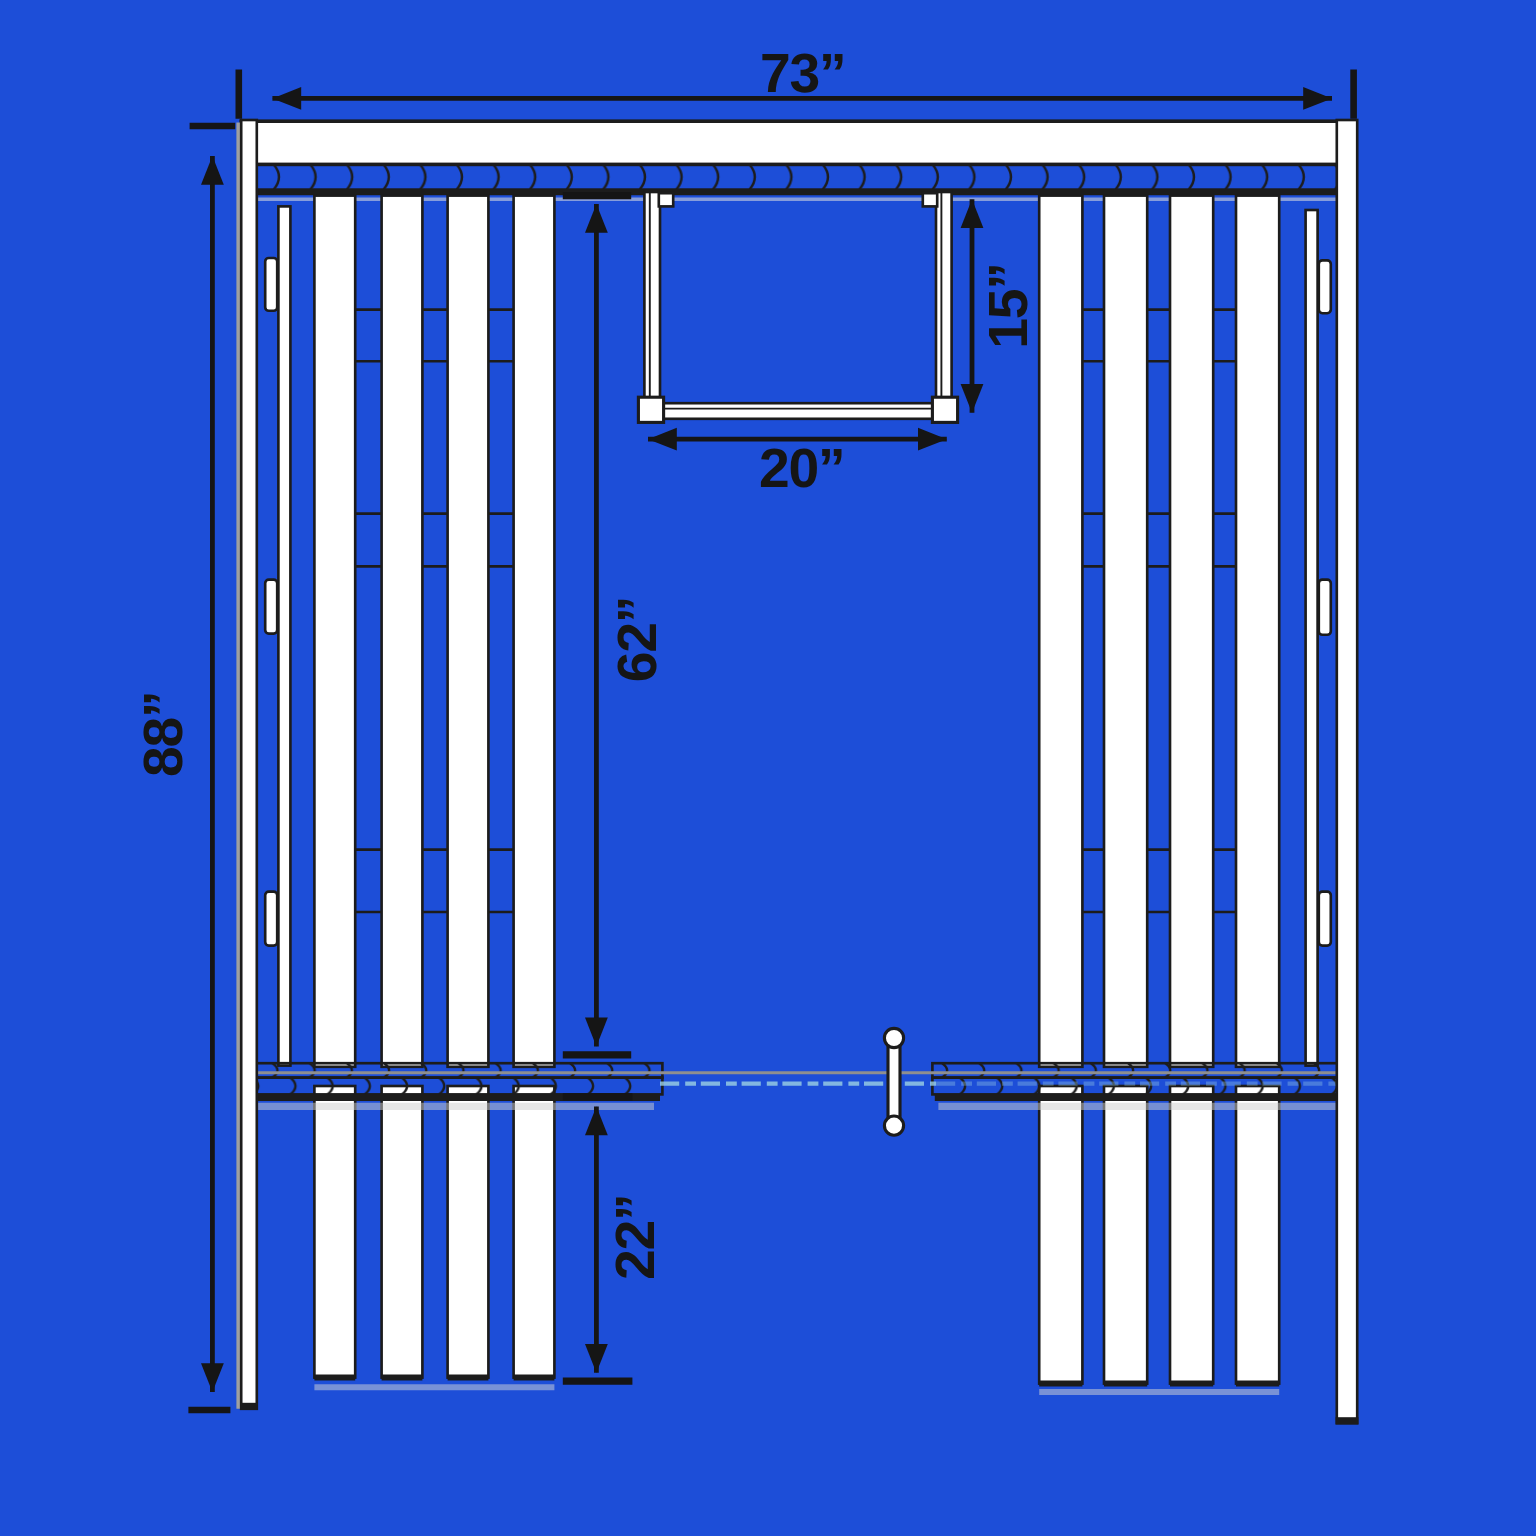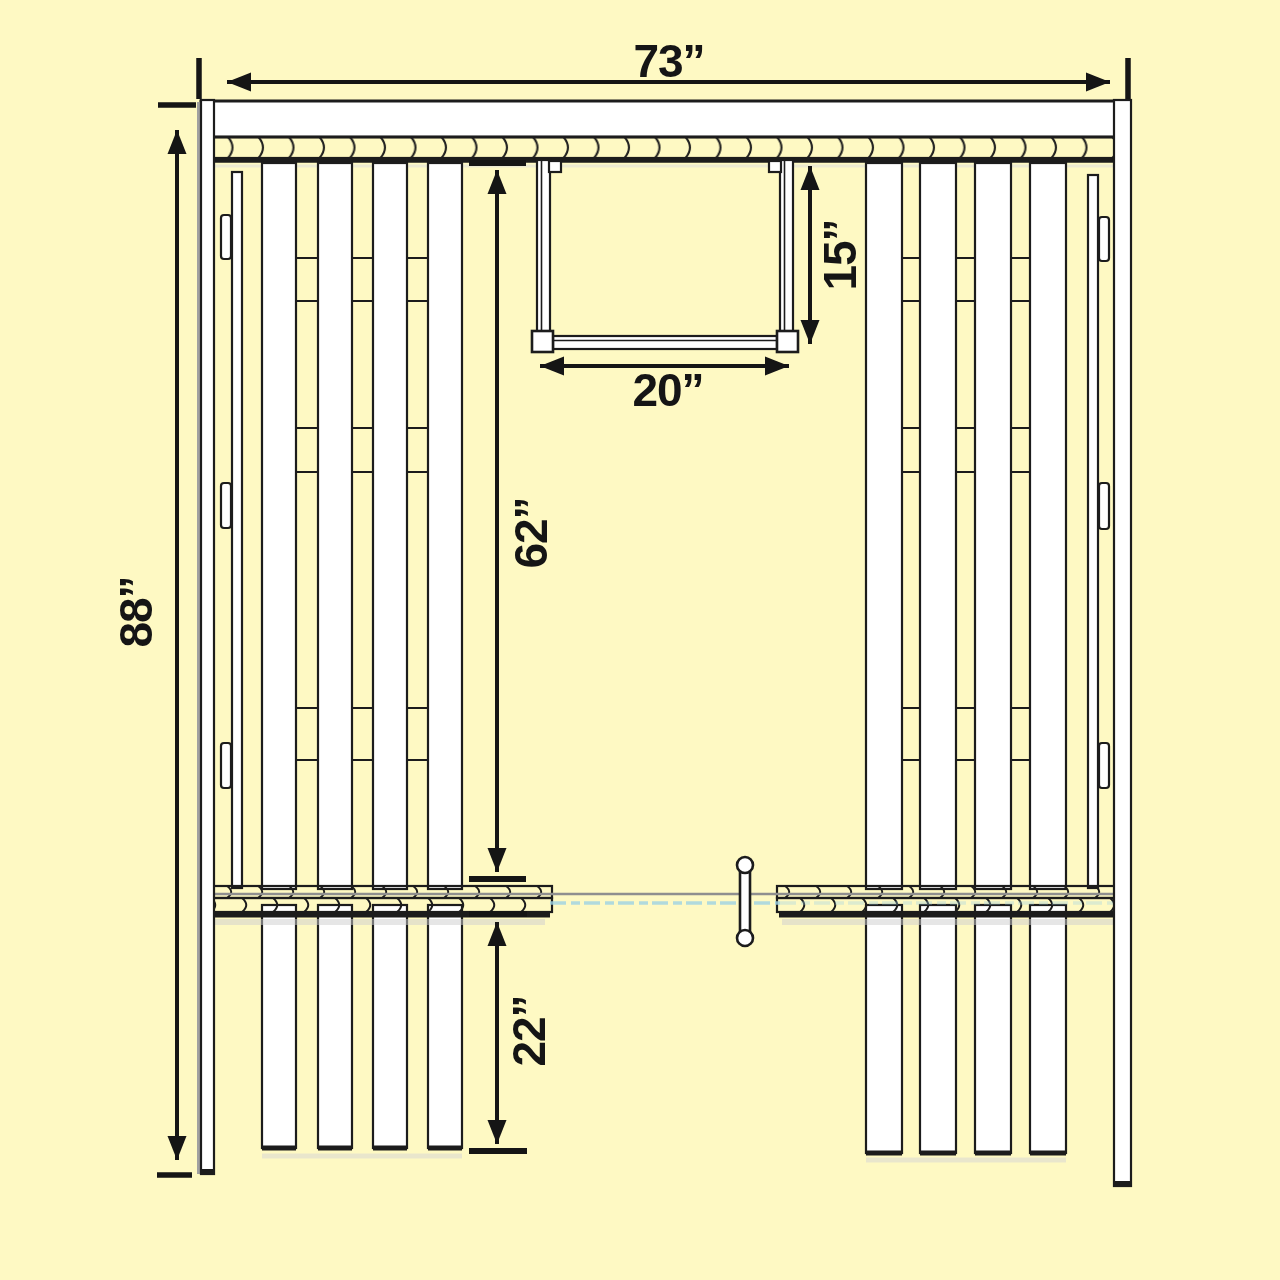--- a/index.html
+++ b/index.html
@@ -1,16 +1,16 @@
 <!DOCTYPE html>
 <html><head>
 <meta charset="utf-8">
 <style>
   html,body{margin:0;padding:0;background:#ffffff;}
-  .stage{width:1280px;height:1280px;background:#fef9c3;position:relative;overflow:hidden;}
+  .stage{width:1280px;height:1280px;background:#1d4ed8;position:relative;overflow:hidden;}
   svg{display:block;}
   .dim-label{
     font-family:"Liberation Sans","DejaVu Sans",sans-serif;
     font-weight:700;
     font-size:46px;
     fill:#151515;
     letter-spacing:-1px;
   }
 </style>
 </head>

